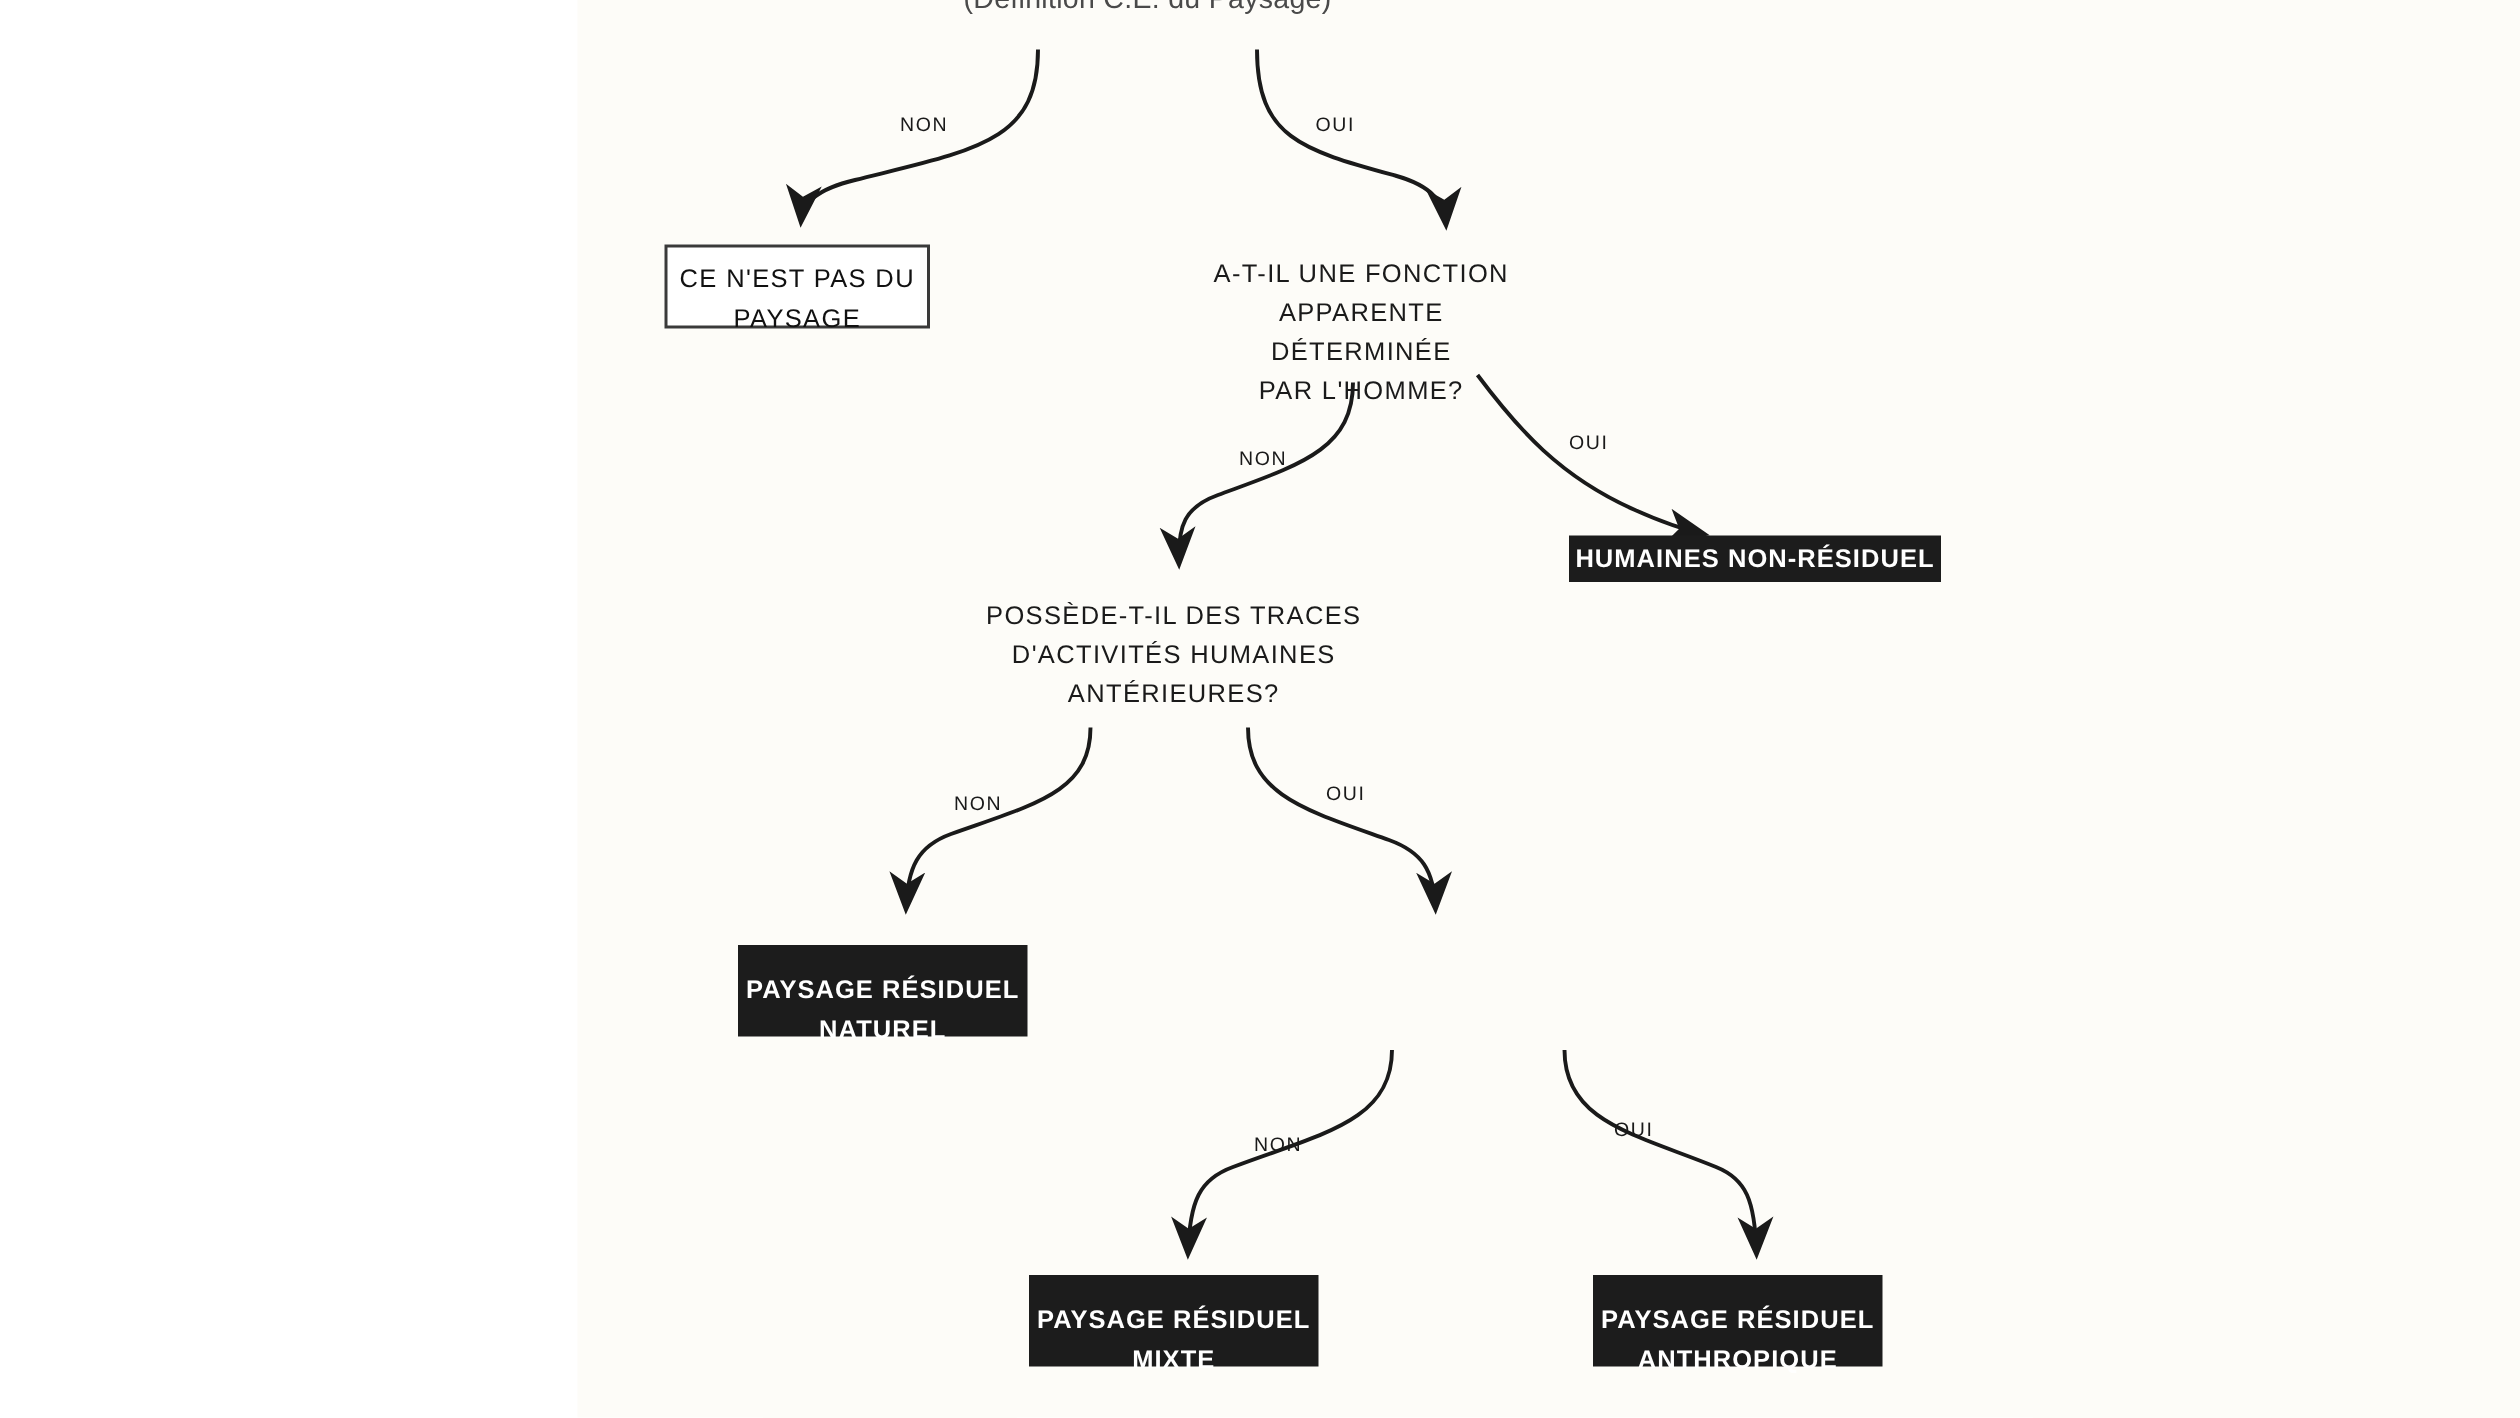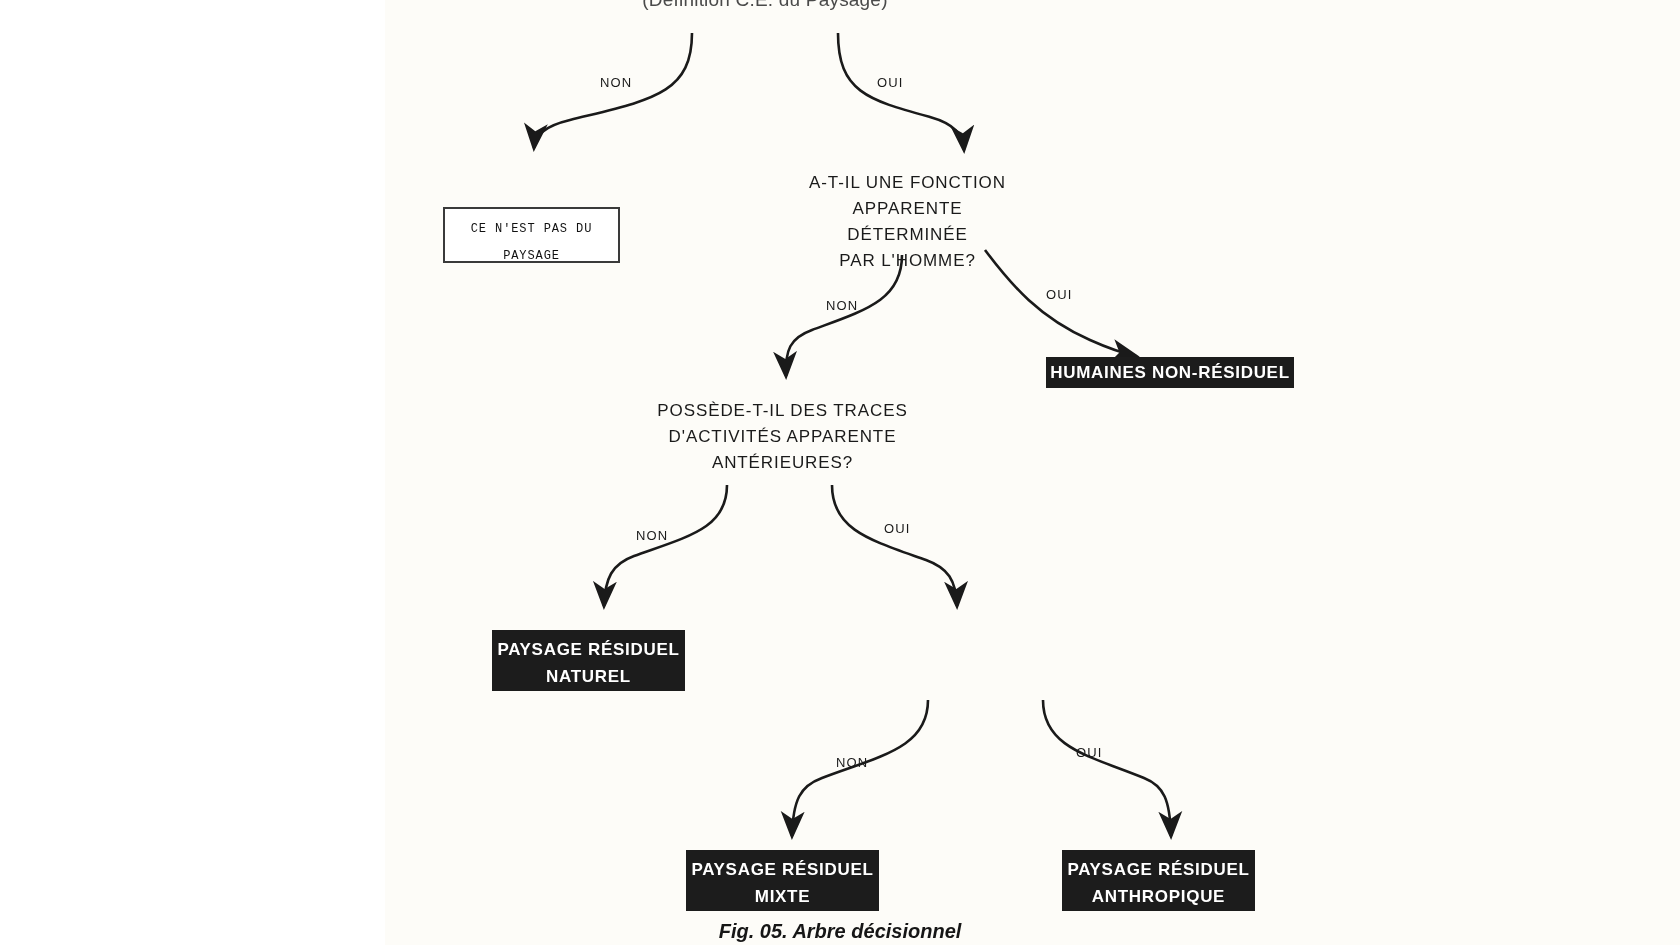--- a/index.html
+++ b/index.html
@@ -64,40 +64,39 @@
     font-weight: 400;
     white-space: nowrap;
   }
   .box-outline {
     position: absolute;
     border: 2px solid #3a3a3a;
     background: #ffffff;
     box-sizing: border-box;
     text-align: center;
     color: #111111;
-    font-family: Liberation Mono, monospace;
-    font-size: 12px;
+    font-family: Liberation Sans, sans-serif;
+    font-size: 17px;
     letter-spacing: 0.9px;
     line-height: 27px;
     padding-top: 7px;
     white-space: pre-line;
-    margin-top: 44px;
   }
   .box-solid {
     position: absolute;
     background: #1c1c1c;
     box-sizing: border-box;
     text-align: center;
     color: #ffffff;
     font-family: "Liberation Sans", sans-serif;
     font-size: 17px;
     font-weight: 700;
     letter-spacing: 0.7px;
     line-height: 27px;
-    padding-top: 6px;
+    padding-top: 16px;
     white-space: pre-line;
   }
   .caption {
     position: absolute;
     text-align: center;
     font-family: "Liberation Sans", sans-serif;
     font-style: italic;
     font-weight: 700;
     font-size: 20px;
     color: #161616;
@@ -145,34 +144,33 @@
   <div class="node-text" style="left:790px; top:170px; width:235px;">A-T-IL UNE FONCTION
 APPARENTE DÉTERMINÉE
 PAR L'HOMME?</div>
 
   <div class="edge-label" style="left:826px; top:298px;">NON</div>
   <div class="edge-label" style="left:1046px; top:287px;">OUI</div>
 
   <div class="box-solid" style="left:1046px; top:357px; width:248px; height:31px; line-height:20px; padding-top:6px;">HUMAINES NON-RÉSIDUEL</div>
 
   <div class="node-text" style="left:640px; top:398px; width:285px;">POSSÈDE-T-IL DES TRACES
-D'ACTIVITÉS APPARENTE
+D'ACTIVITÉS HUMAINES
 ANTÉRIEURES?</div>
 
   <div class="edge-label" style="left:636px; top:528px;">NON</div>
   <div class="edge-label" style="left:884px; top:521px;">OUI</div>
 
   <div class="box-solid" style="left:492px; top:630px; width:193px; height:61px;">PAYSAGE RÉSIDUEL
 NATUREL</div>
 
 
   <div class="edge-label" style="left:836px; top:755px;">NON</div>
   <div class="edge-label" style="left:1076px; top:745px;">OUI</div>
 
   <div class="box-solid" style="left:686px; top:850px; width:193px; height:61px;">PAYSAGE RÉSIDUEL
 MIXTE</div>
 
   <div class="box-solid" style="left:1062px; top:850px; width:193px; height:61px;">PAYSAGE RÉSIDUEL
 ANTHROPIQUE</div>
 
-  <div class="caption" style="left:640px; top:920px; width:400px;">Fig. 05. Arbre décisionnel</div>
 
 </div>
 
 </body></html>

